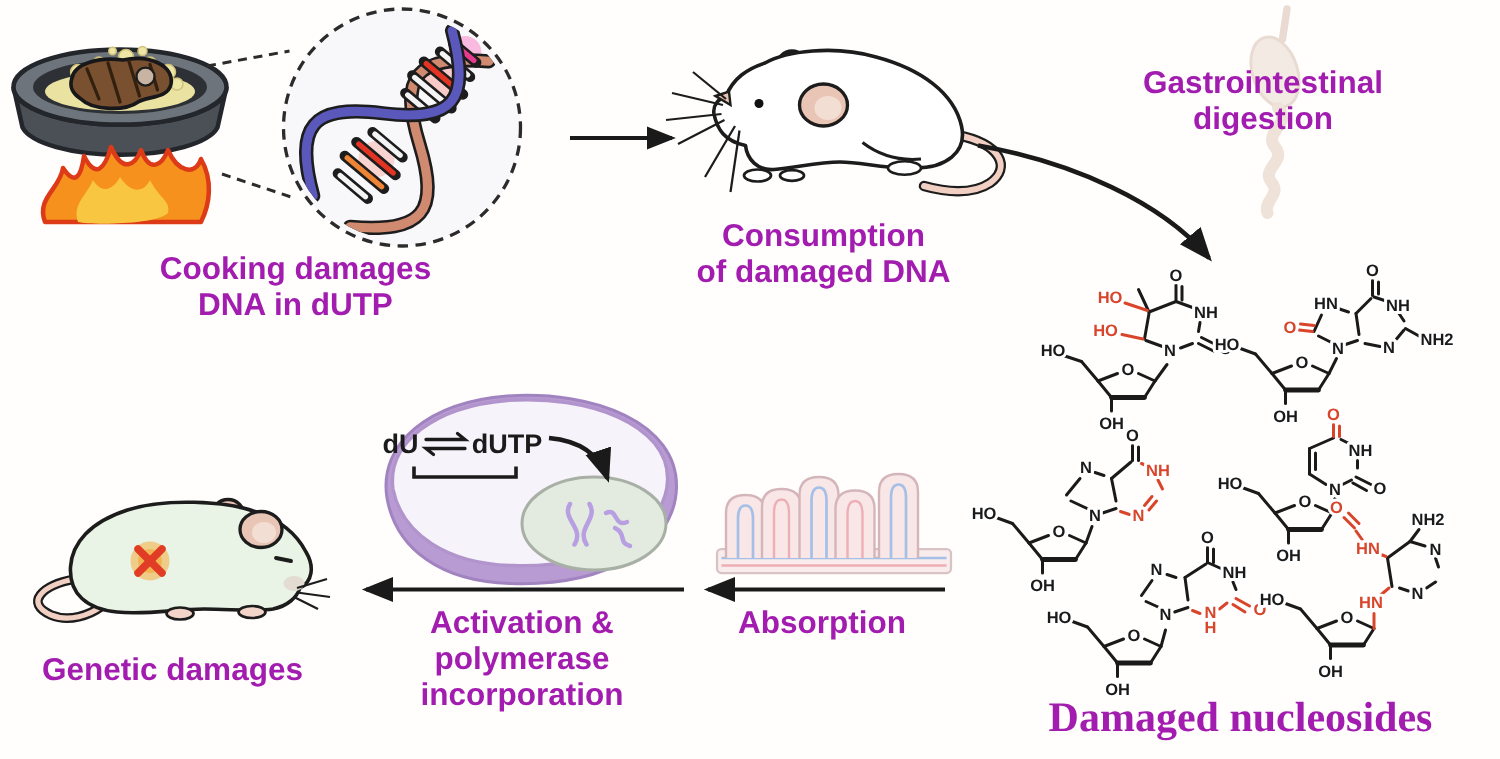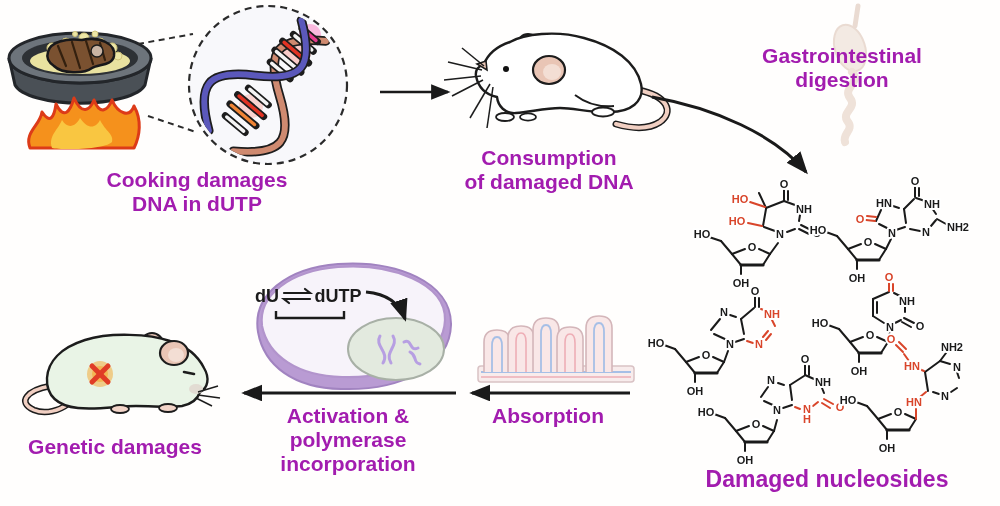--- a/index.html
+++ b/index.html
@@ -2,21 +2,21 @@
 <html><head>
 <meta charset="utf-8">
 <style>
   html,body{margin:0;padding:0;background:#fff;}
   #stage{position:relative;width:1000px;height:506px;background:#fffefd;overflow:hidden;
          font-family:"Liberation Sans",sans-serif;}
   #art{position:absolute;left:0;top:0;}
   .lbl{position:absolute;transform:translateX(-50%);text-align:center;white-space:nowrap;
        font:700 21px/24px "Liberation Sans",sans-serif;color:#a21caf;}
   .lbl span{display:block;}
-  #lbl-nucleosides{font-size:23px;}
+  #lbl-nucleosides{font-size:28px;font-family:Liberation Serif, serif;}
   .cell-lbl{position:absolute;transform:translateX(-50%);text-align:left;white-space:nowrap;
             font:700 18px/19px "Liberation Sans",sans-serif;color:#1b1b1b;}
   .mlab{font:700 11px "Liberation Sans",sans-serif;fill:#1a1a1a;text-anchor:middle;
         dominant-baseline:central;stroke:#ffffff;stroke-width:4px;paint-order:stroke;stroke-linejoin:round;}
   .mlab.red{fill:#d9452a;}
 </style>
 </head>
 <body>
 
 <div id="stage">

